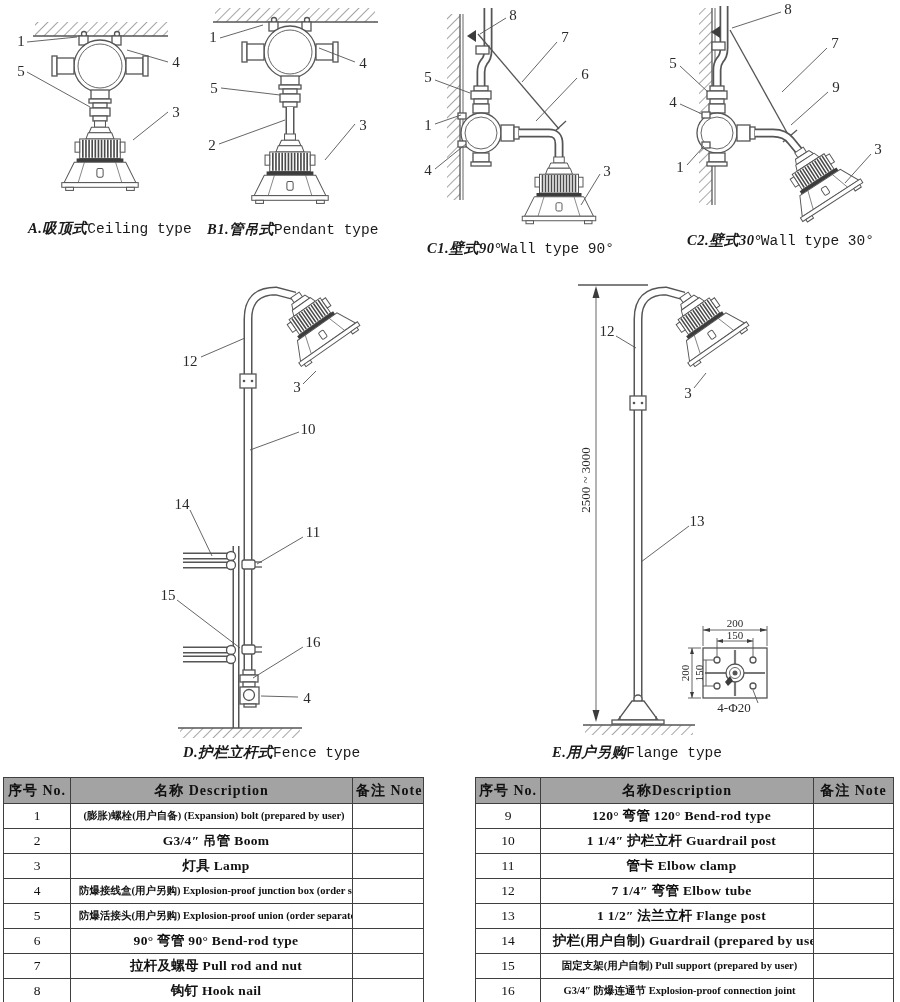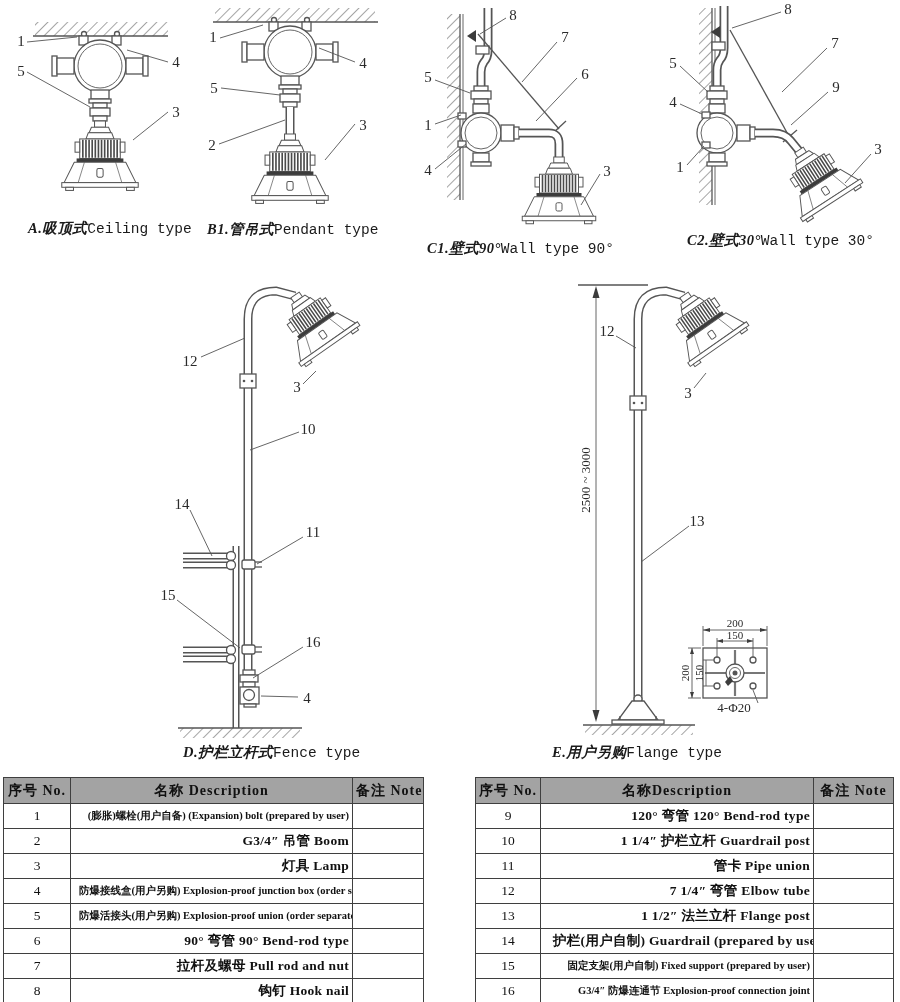--- a/index.html
+++ b/index.html
@@ -7,21 +7,21 @@
        font-family:"Liberation Serif","DejaVu Serif",serif;color:#111;overflow:hidden;}
   #diagram-canvas{position:absolute;left:0;top:0;}
   .caption{position:absolute;font-size:14.5px;white-space:nowrap;color:#1a1a1a;}
   .caption .zh{font-weight:600;letter-spacing:.5px;font-style:italic;}
   .caption .en{font-family:Liberation Mono, monospace;}
   table.ptable{position:absolute;border-collapse:collapse;table-layout:fixed;background:#fff;}
   .ptable th,.ptable td{border:1px solid #3f3f3f;overflow:hidden;white-space:nowrap;
        font-size:13.5px;color:#111;padding:0 3px;height:24px;}
   .ptable th{background:#a3a3a3;font-weight:600;height:25px;font-size:14px;letter-spacing:1px;}
   .ptable td.no{text-align:center;}
-  .ptable td.desc{text-align:right;padding-left:12px;font-weight:600;letter-spacing:.3px;}
+  .ptable td.desc{text-align:center;padding-left:12px;font-weight:600;letter-spacing:.3px;}
   .ptable td.desc.sm{font-size:10.5px;padding-left:8px;letter-spacing:0;}
   .ptable td.note{background:#fff;}
   
   .ln{stroke:#555;fill:none;stroke-width:1.3px;}
   .fw{stroke:#555;fill:#fff;stroke-width:1.3px;}
   .thin{stroke:#555;fill:none;stroke-width:.9px;}
   .dk{fill:#3c3c3c;stroke:none;}
   .leader{stroke:#555;stroke-width:.9px;fill:none;}
   .plabel{font-size:15px;fill:#2a2a2a;font-family:"Liberation Serif","DejaVu Serif",serif;}
   .dimtxt{font-size:11px;fill:#2a2a2a;font-family:"Liberation Serif","DejaVu Serif",serif;}
@@ -401,41 +401,41 @@
         <td class="desc">120° 弯管 120° Bend-rod type</td>
         <td class="note"></td>
       </tr>
   <tr>
         <td class="no">10</td>
         <td class="desc">1 1/4″ 护栏立杆 Guardrail post</td>
         <td class="note"></td>
       </tr>
   <tr>
         <td class="no">11</td>
-        <td class="desc">管卡 Pipe union</td>
+        <td class="desc">管卡 Elbow clamp</td>
         <td class="note"></td>
       </tr>
   <tr>
         <td class="no">12</td>
         <td class="desc">7 1/4″ 弯管 Elbow tube</td>
         <td class="note"></td>
       </tr>
   <tr>
         <td class="no">13</td>
         <td class="desc">1 1/2″ 法兰立杆 Flange post</td>
         <td class="note"></td>
       </tr>
   <tr>
         <td class="no">14</td>
         <td class="desc">护栏(用户自制) Guardrail (prepared by user)</td>
         <td class="note"></td>
       </tr>
   <tr>
         <td class="no">15</td>
-        <td class="desc sm">固定支架(用户自制) Fixed support (prepared by user)</td>
+        <td class="desc sm">固定支架(用户自制) Pull support (prepared by user)</td>
         <td class="note"></td>
       </tr>
   <tr>
         <td class="no">16</td>
         <td class="desc sm">G3/4″ 防爆连通节 Explosion-proof connection joint</td>
         <td class="note"></td>
       </tr>
 </tbody>
   </table>
 

